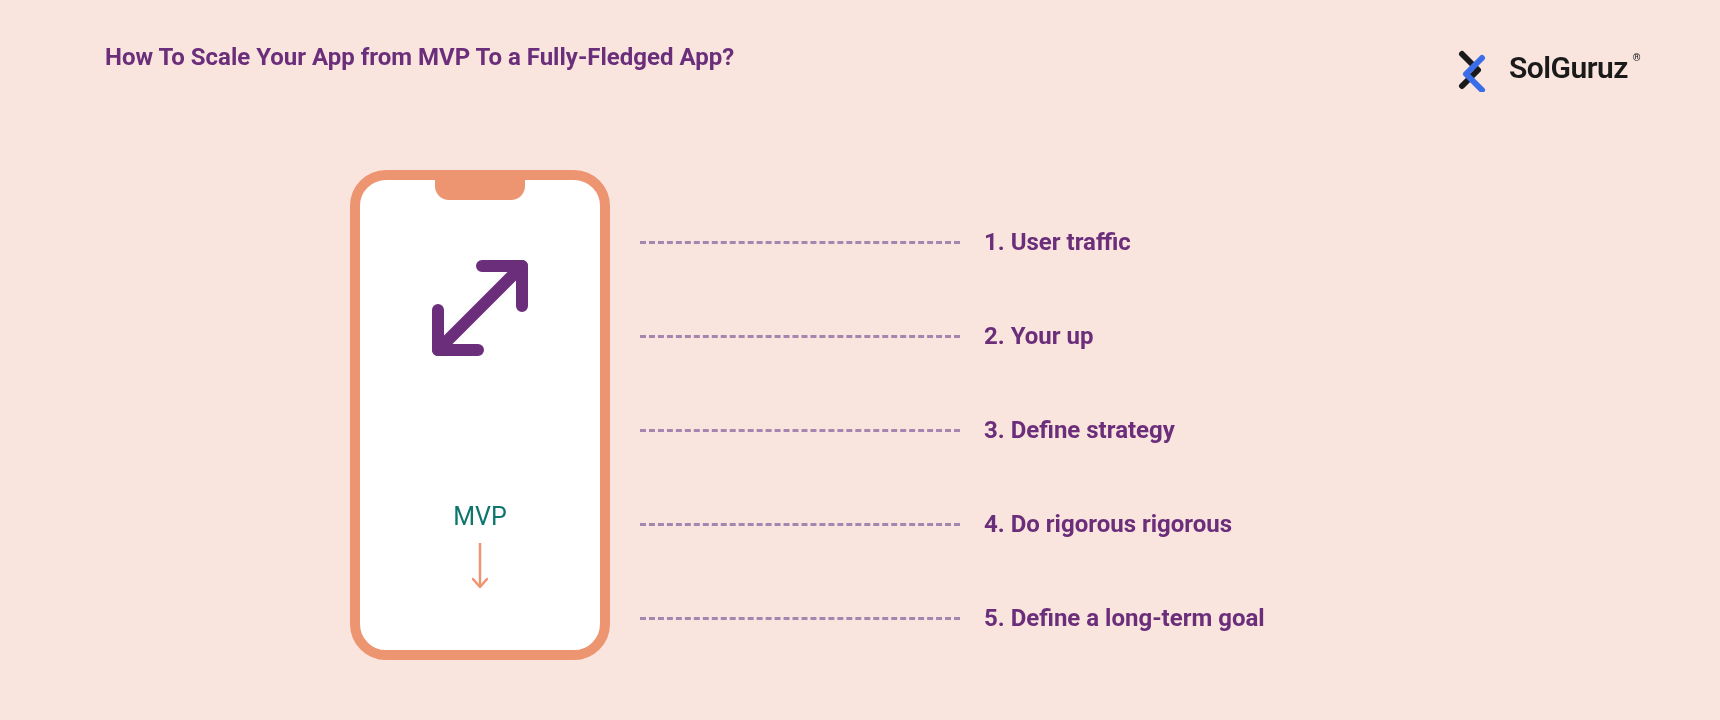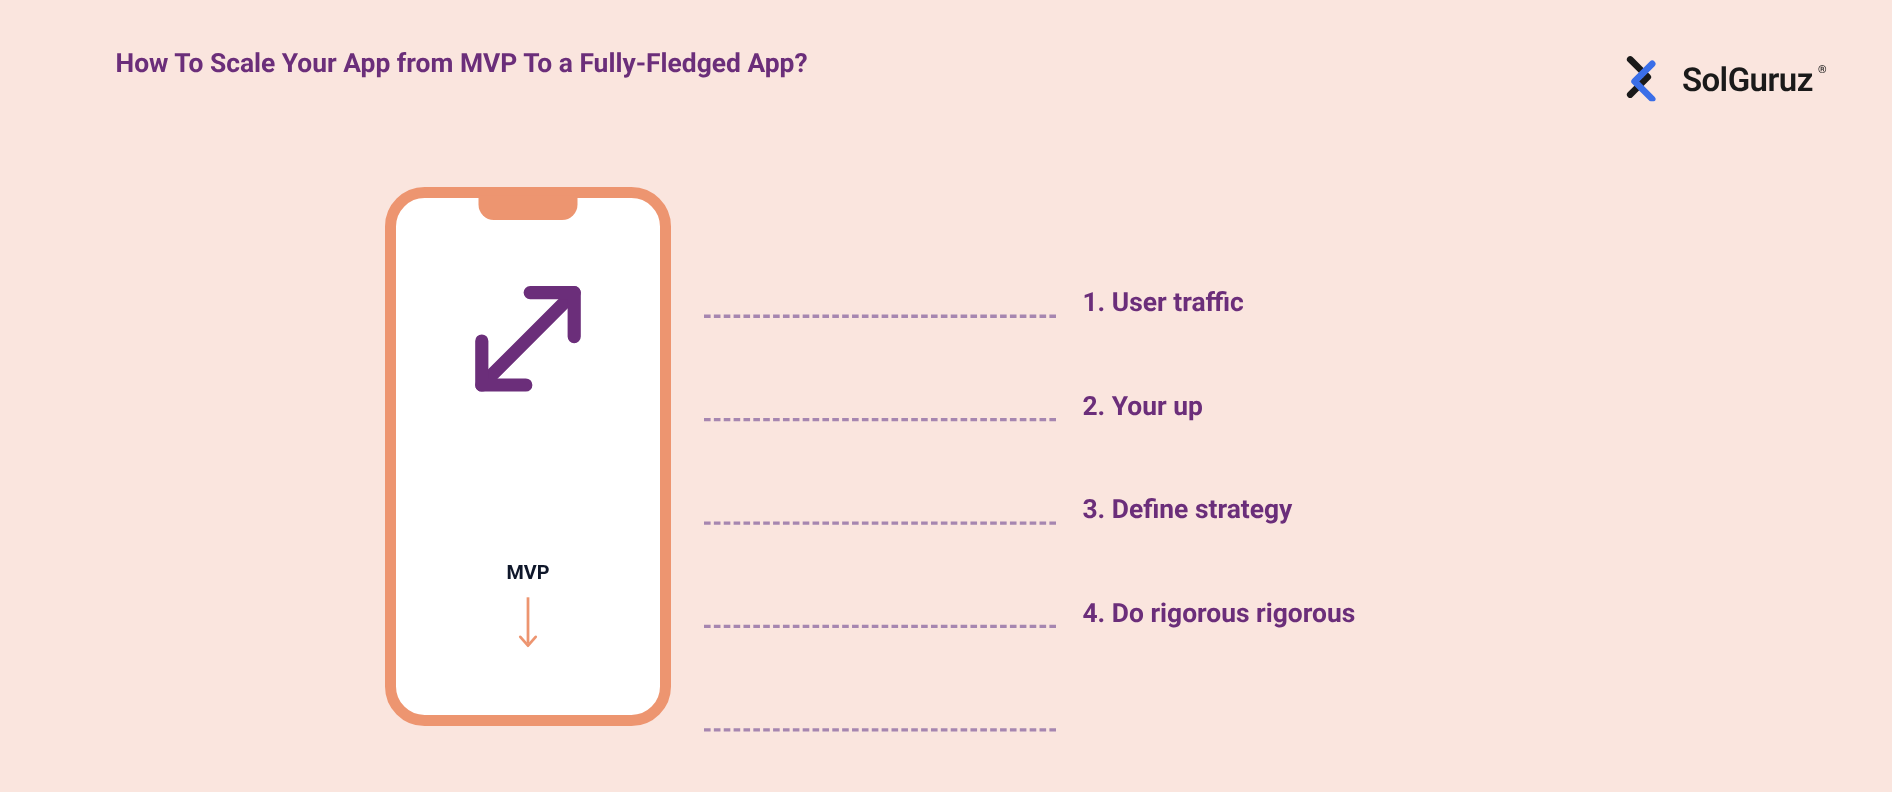--- a/index.html
+++ b/index.html
@@ -16,23 +16,23 @@
     top: 43px;
     left: 65px;
     font-size: 24px;
     font-weight: 700;
     color: #6b2e7a;
     margin-left: 40px;
   }
   .logo {
     position: absolute;
     top: 50px;
-    right: 72px;
+    right: 92px;
     display: flex;
-    align-items: center;
+    align-items: flex-start;
     gap: 19px;
   }
   .logo-text {
     font-size: 30px;
     font-weight: 600;
     color: #1a1a1a;
     letter-spacing: -0.5px;
     position: relative;
   }
   .logo-text sup {
@@ -69,36 +69,36 @@
     transform: translateX(-50%);
   }
   .phone-inner {
     position: absolute;
     bottom: 45px;
     left: 0;
     right: 0;
     text-align: center;
   }
   .mvp-label, .app-label {
-    font-size: 18px;
-    font-weight: 700;
-    color: #0f172a;
+    font-size: 25px;
+    font-weight: 400;
+    color: #0f766e;
   }
   .down-arrow {
     margin: 10px auto;
   }
   .list {
     position: absolute;
     top: 195px;
     left: 640px;
     right: 80px;
   }
   .list-row {
     display: flex;
-    align-items: flex-end;
+    align-items: center;
     height: 94px;
   }
   .dash-line {
     border-top: 3px dashed #a686b0;
     flex: 0 0 320px;
     margin-right: 24px;
   }
   .list-text {
     font-size: 24px;
     font-weight: 700;
@@ -155,14 +155,15 @@
   <div class="list-row">
     <div class="dash-line"></div>
     <div class="list-text"><span>3.</span> <span>Define strategy</span></div>
   </div>
   <div class="list-row">
     <div class="dash-line"></div>
     <div class="list-text"><span>4.</span> <span>Do rigorous rigorous</span></div>
   </div>
   <div class="list-row">
     <div class="dash-line"></div>
+    <div class="list-text"><span>5.</span> <span>Define a long-term goal</span></div>
   </div>
 </div>
 
 </body></html>

